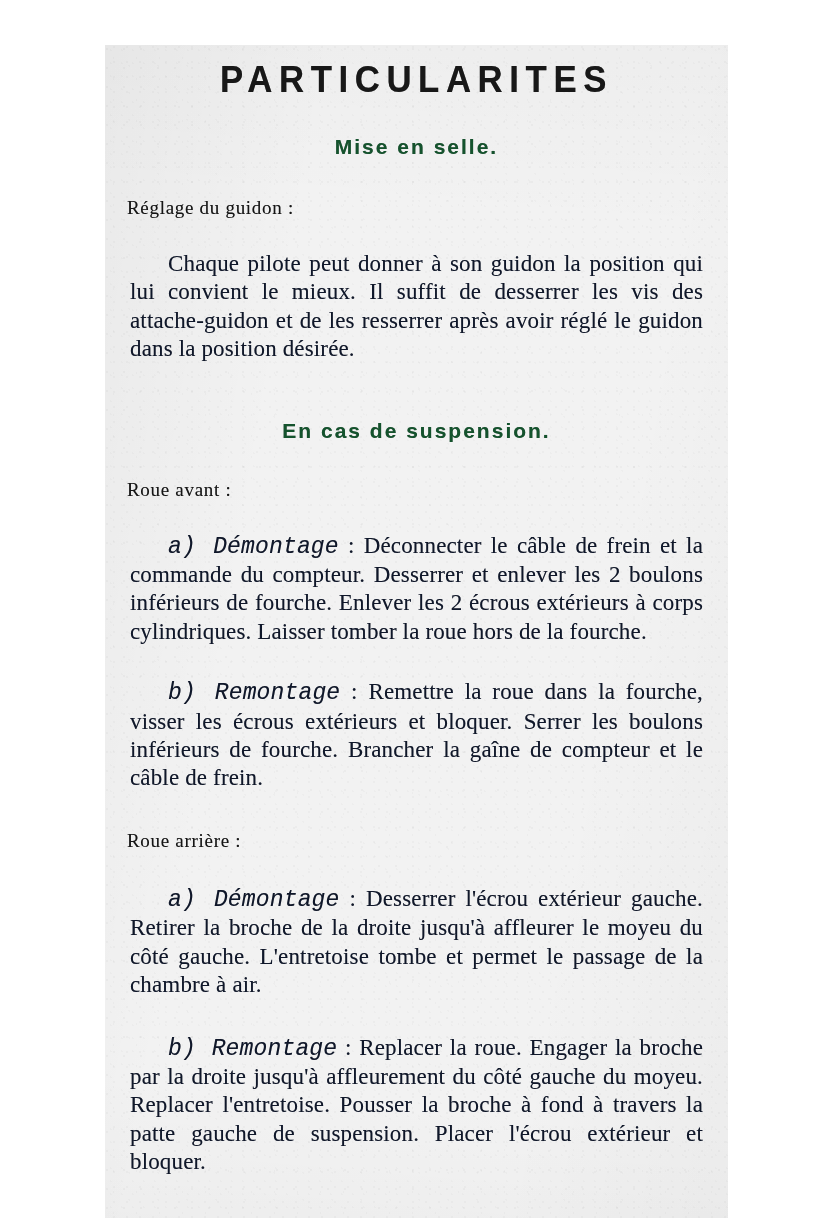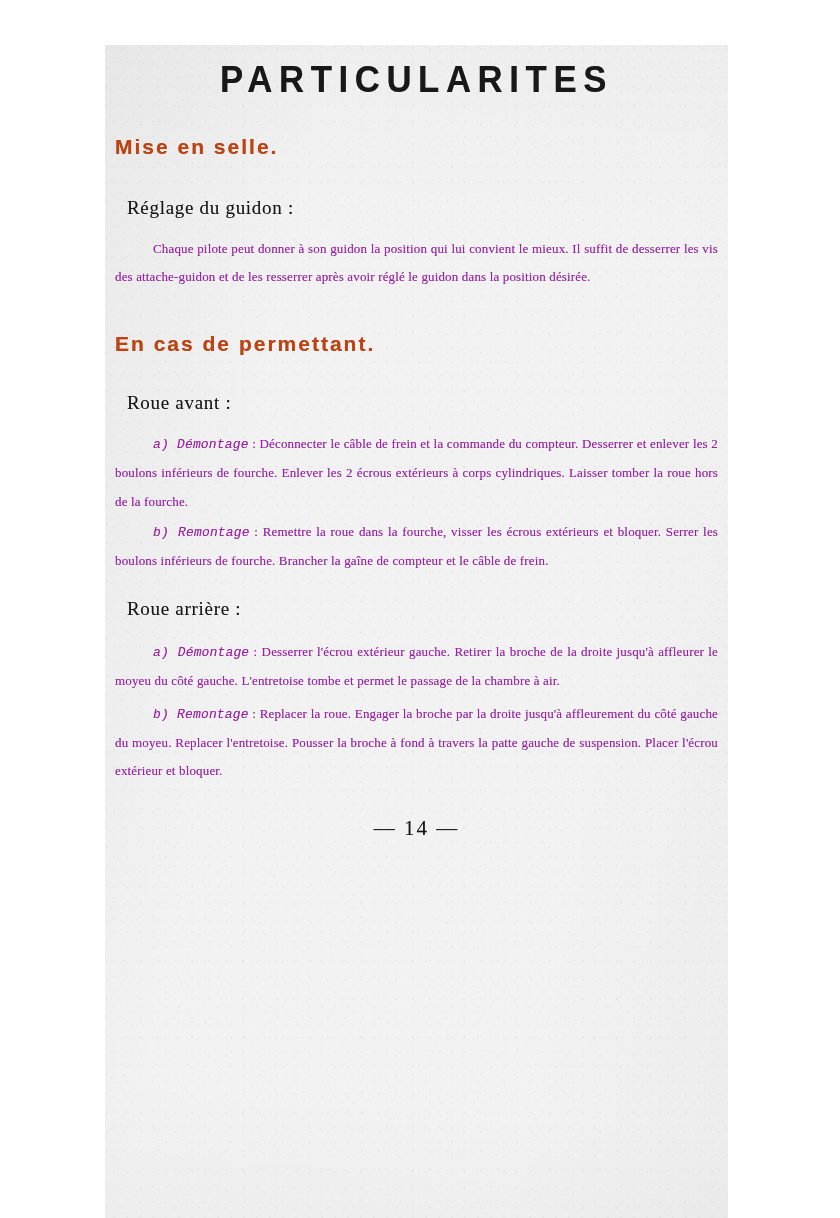--- a/index.html
+++ b/index.html
@@ -71,40 +71,40 @@
     padding-top: 6px;
     transform: scaleX(0.94);
     text-shadow: 0 0 0.6px rgba(0,0,0,0.45);
   }
 
   .section-title {
     font-family: "Liberation Sans", "DejaVu Sans", sans-serif;
     font-weight: 700;
     font-size: 21px;
     letter-spacing: 2.0px;
-    text-align: left;
-    color: #c2410c;
+    text-align: center;
+    color: #14532d;
     margin: 0;
     text-shadow: 0 0 0.5px rgba(0,0,0,0.4);
   }
 
   .sub-head {
     font-size: 19px;
     color: #151515;
     margin: 12px;
     letter-spacing: 0.7px;
     text-shadow: 0 0 0.45px rgba(0,0,0,0.35);
   }
 
   
   p.body {
-    font-size: 13px;
+    font-size: 23px;
     line-height: 28.4px;
-    color: #a21caf;
-    margin: 0;
+    color: #0f172a;
+    margin: 15px;
     text-align: justify;
     text-justify: inter-word;
     letter-spacing: 0.15px;
     text-shadow: 0 0 0.45px rgba(0,0,0,0.33);
   }
   p.body.indent {
     text-indent: 38px;
   }
   p.body .lead {
     font-style: italic;
@@ -145,21 +145,21 @@
     <div class="sp-sub-to-head"></div>
 
     <p class="sub-head">Réglage du guidon :</p>
 
     <div class="sp-head-to-para"></div>
 
     <p class="body indent">Chaque pilote peut donner à son guidon la position qui lui convient le mieux. Il suffit de desserrer les vis des attache-guidon et de les resserrer après avoir réglé le guidon dans la position désirée.</p>
 
     <div class="sp-para-to-sect"></div>
 
-    <h2 class="section-title">En cas de permettant.</h2>
+    <h2 class="section-title">En cas de suspension.</h2>
 
     <div class="sp-sect-to-head"></div>
 
     <p class="sub-head">Roue avant :</p>
 
     <div class="sp-head-to-para"></div>
 
     <p class="body indent"><span class="lead">a) Démontage</span><span> : </span><span>Déconnecter le câble de frein et la commande du compteur. Desserrer et enlever les 2 boulons inférieurs de fourche. Enlever les 2 écrous extérieurs à corps cylindriques. Laisser tomber la roue hors de la fourche.</span></p>
 
     <div class="sp-para-gap"></div>

